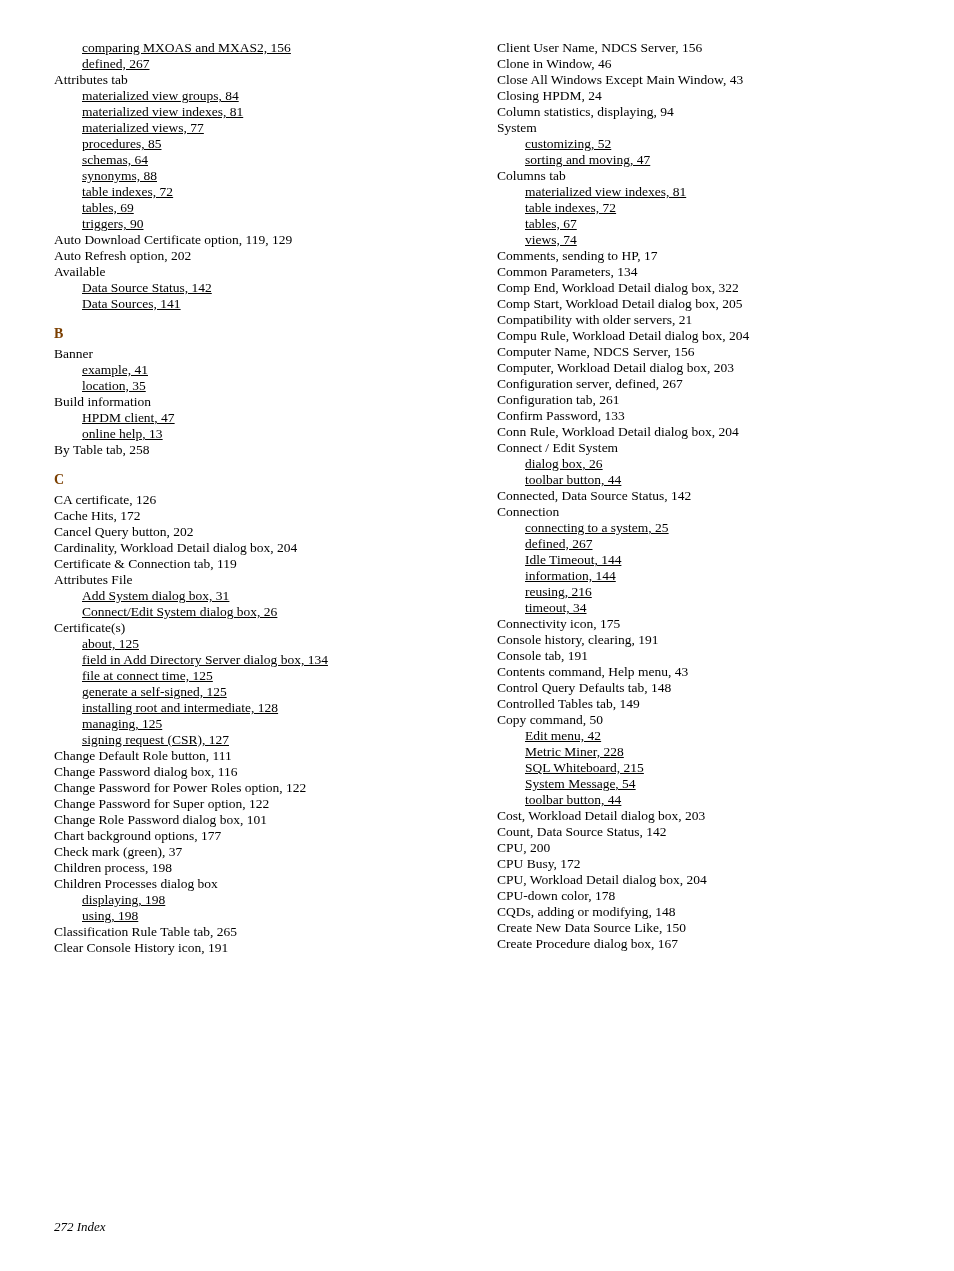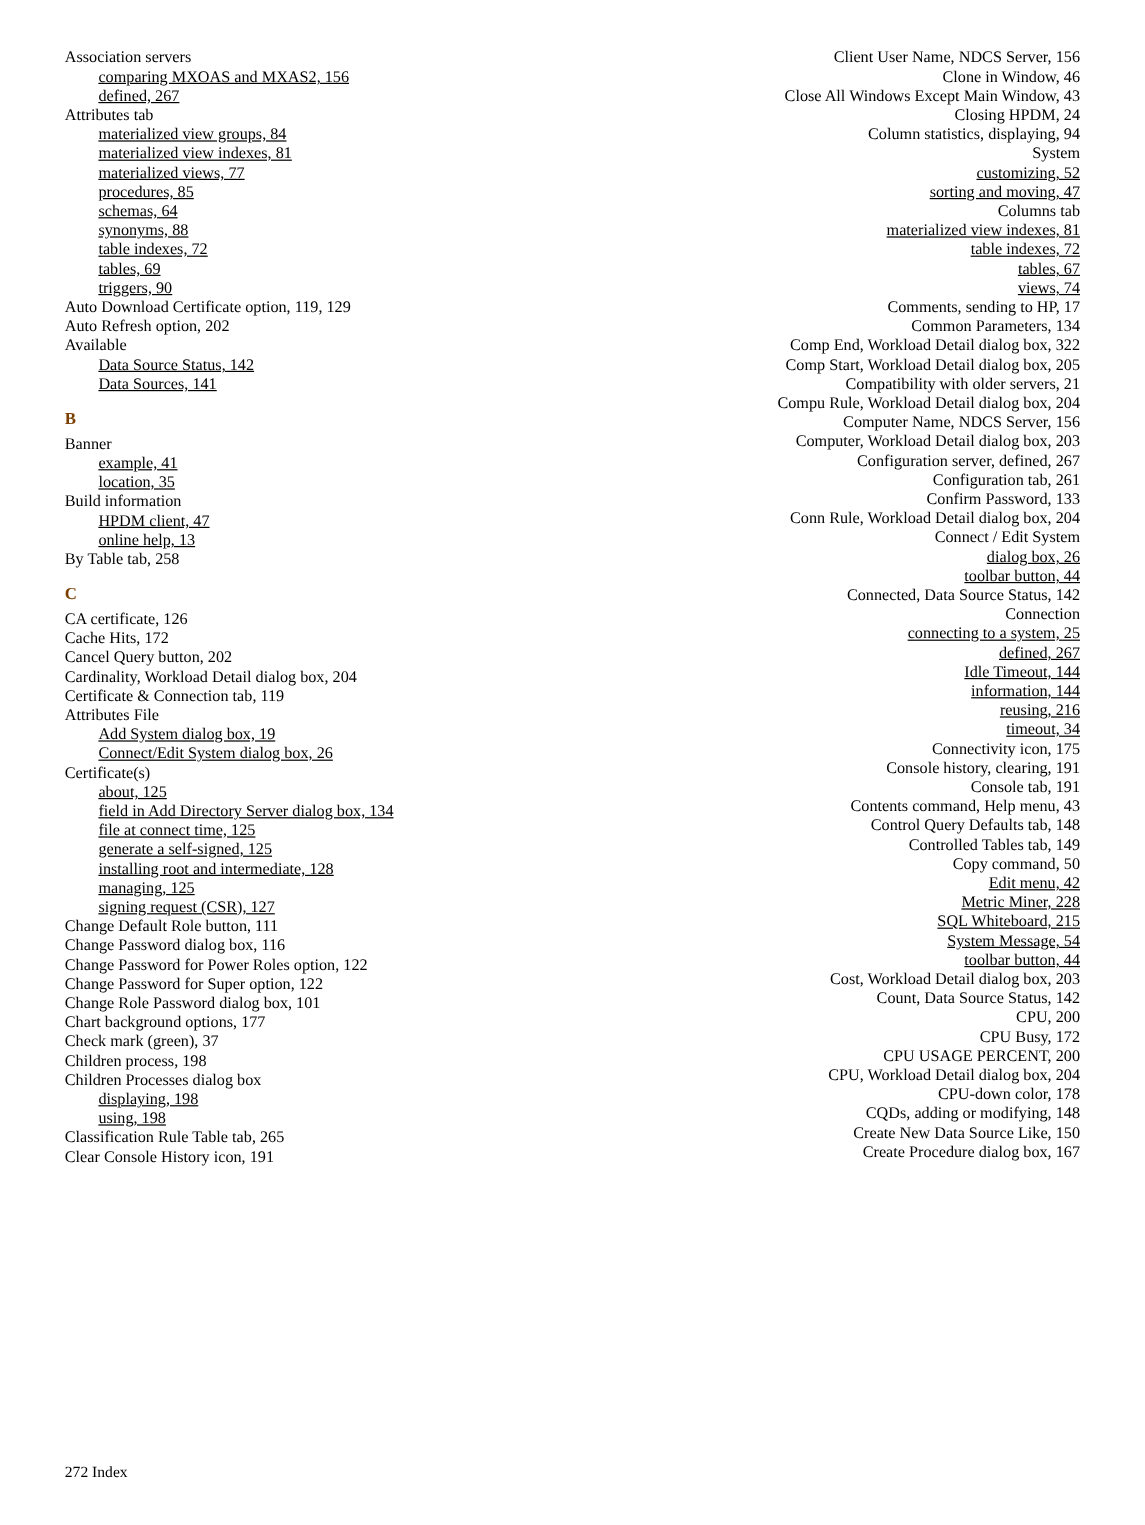--- a/index.html
+++ b/index.html
@@ -22,21 +22,20 @@
       gap: 0;
       width: 100%;
     }
     .column {
       flex: 1;
       padding-right: 30px;
     }
     .column:last-child {
       padding-right: 0;
       padding-left: 10px;
-      text-align: right;
     }
     .entry-main {
       display: block;
     }
     .entry-sub {
       display: block;
       padding-left: 28px;
       text-decoration: underline;
     }
     .section-letter {
@@ -45,31 +44,31 @@
       font-weight: bold;
       margin-top: 14px;
       margin-bottom: 4px;
       display: block;
     }
     .page-footer {
       position: absolute;
       bottom: 36px;
       left: 54px;
       font-size: 13px;
+      font-style: italic;
     }
   </style>
 </head>
 <body>
 
 <div class="page-container">
 
   <div class="column">
 
     <div>
-      <span class="entry-main">Association servers</span>
       <span class="entry-sub">comparing MXOAS and MXAS2, 156</span>
       <span class="entry-sub">defined, 267</span>
       <span class="entry-main">Attributes tab</span>
       <span class="entry-sub">materialized view groups, 84</span>
       <span class="entry-sub">materialized view indexes, 81</span>
       <span class="entry-sub">materialized views, 77</span>
       <span class="entry-sub">procedures, 85</span>
       <span class="entry-sub">schemas, 64</span>
       <span class="entry-sub">synonyms, 88</span>
       <span class="entry-sub">table indexes, 72</span>
@@ -94,21 +93,21 @@
     </div>
 
     <div style="margin-top:10px;">
       <span class="section-letter">C</span>
       <span class="entry-main">CA certificate, 126</span>
       <span class="entry-main">Cache Hits, 172</span>
       <span class="entry-main">Cancel Query button, 202</span>
       <span class="entry-main">Cardinality, Workload Detail dialog box, 204</span>
       <span class="entry-main">Certificate &amp; Connection tab, 119</span>
       <span class="entry-main">Attributes File</span>
-      <span class="entry-sub">Add System dialog box, 19</span>
+      <span class="entry-sub">Add System dialog box, 31</span>
       <span class="entry-sub">Connect/Edit System dialog box, 26</span>
       <span class="entry-main">Certificate(s)</span>
       <span class="entry-sub">about, 125</span>
       <span class="entry-sub">field in Add Directory Server dialog box, 134</span>
       <span class="entry-sub">file at connect time, 125</span>
       <span class="entry-sub">generate a self-signed, 125</span>
       <span class="entry-sub">installing root and intermediate, 128</span>
       <span class="entry-sub">managing, 125</span>
       <span class="entry-sub">signing request (CSR), 127</span>
       <span class="entry-main">Change Default Role button, 111</span>
@@ -174,21 +173,20 @@
     <span class="entry-main">Copy command, 50</span>
     <span class="entry-sub">Edit menu, 42</span>
     <span class="entry-sub">Metric Miner, 228</span>
     <span class="entry-sub">SQL Whiteboard, 215</span>
     <span class="entry-sub">System Message, 54</span>
     <span class="entry-sub">toolbar button, 44</span>
     <span class="entry-main">Cost, Workload Detail dialog box, 203</span>
     <span class="entry-main">Count, Data Source Status, 142</span>
     <span class="entry-main">CPU, 200</span>
     <span class="entry-main">CPU Busy, 172</span>
-    <span class="entry-main">CPU USAGE PERCENT, 200</span>
     <span class="entry-main">CPU, Workload Detail dialog box, 204</span>
     <span class="entry-main">CPU-down color, 178</span>
     <span class="entry-main">CQDs, adding or modifying, 148</span>
     <span class="entry-main">Create New Data Source Like, 150</span>
     <span class="entry-main">Create Procedure dialog box, 167</span>
   </div>
 </div>
 
 <div class="page-footer">272    Index</div>
 

